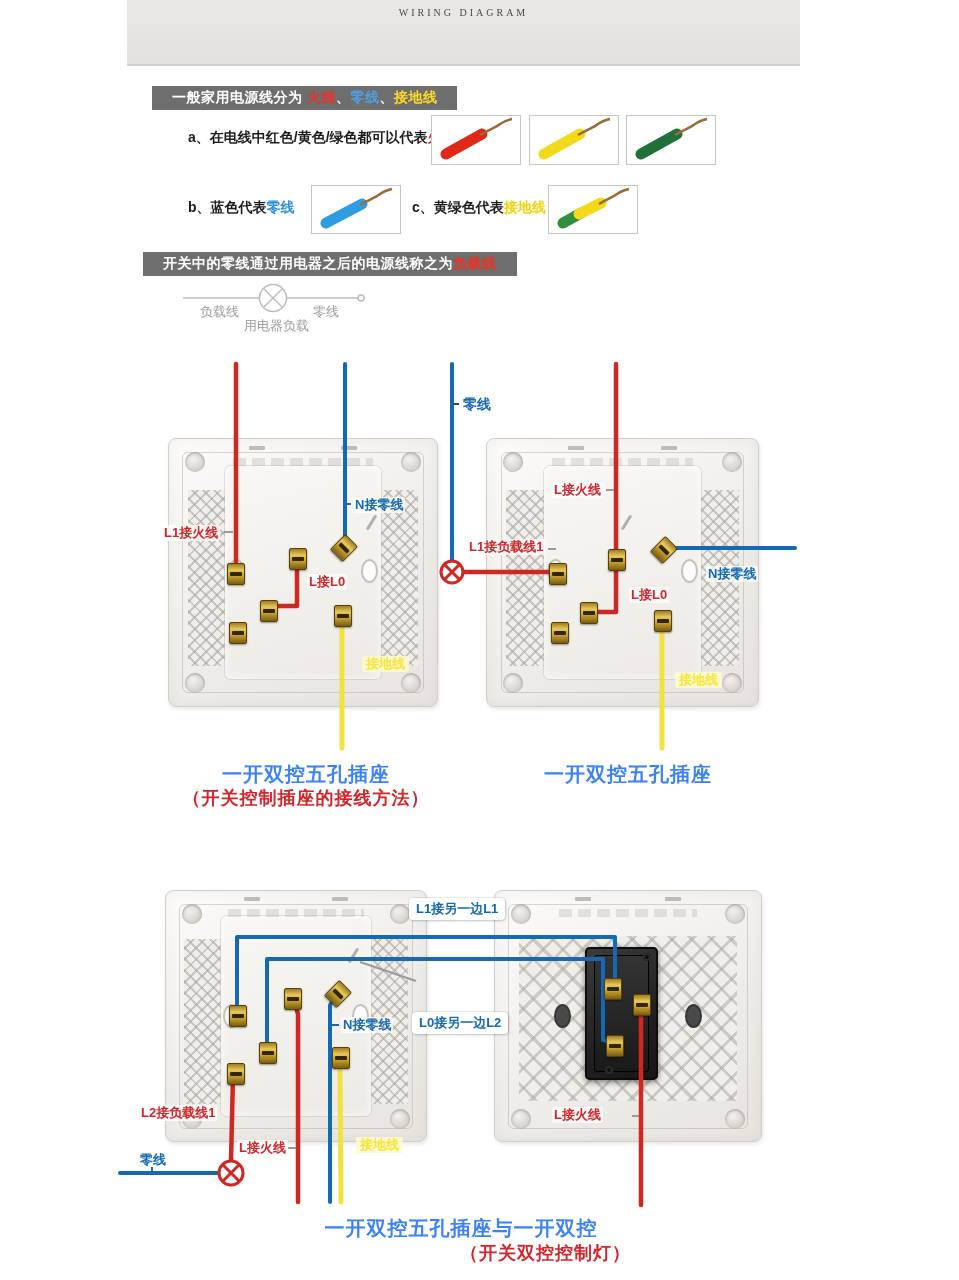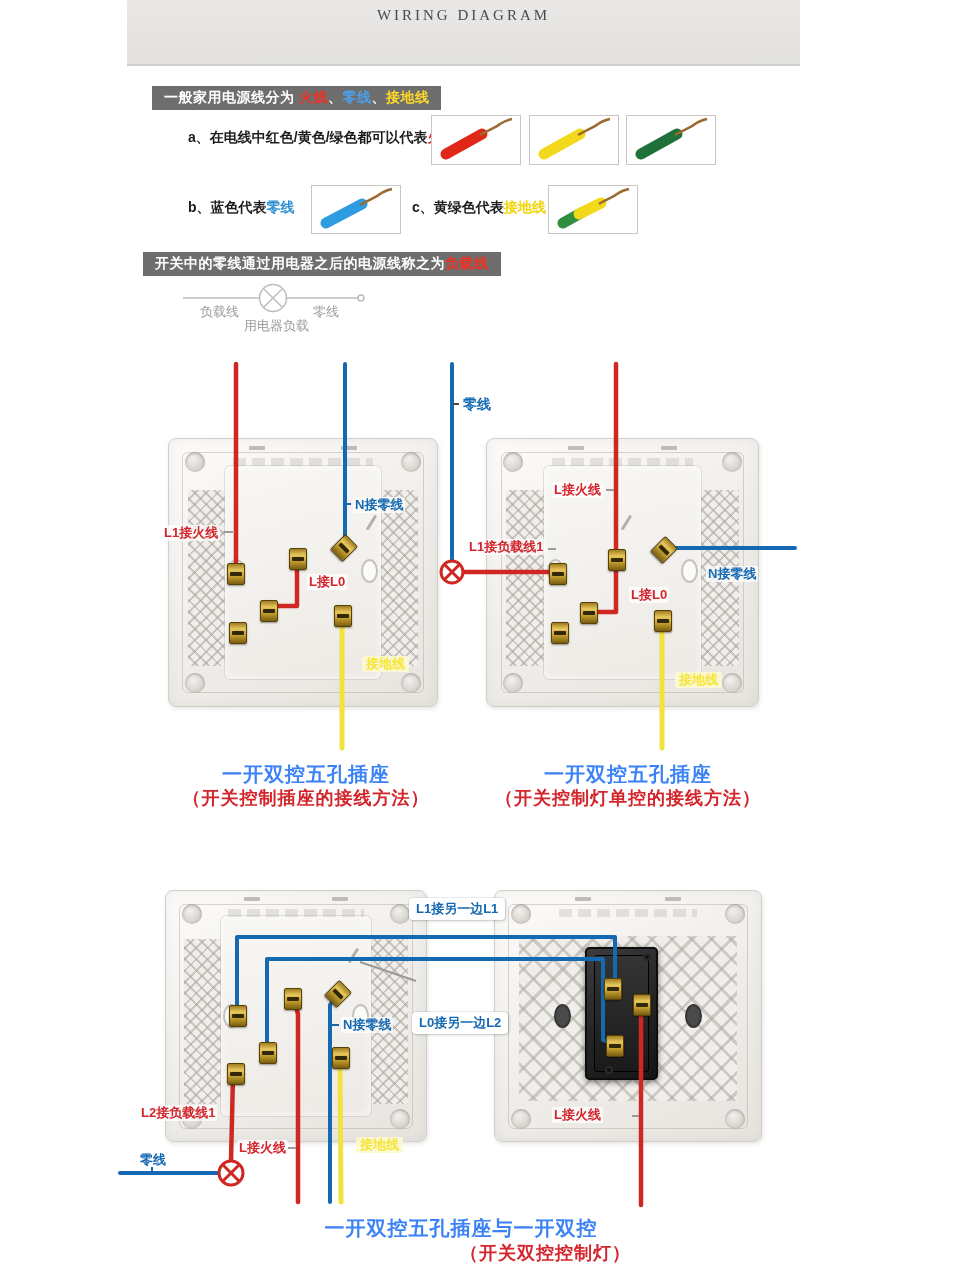--- a/index.html
+++ b/index.html
@@ -3,26 +3,26 @@
 <meta charset="utf-8">
 <style>
   html,body{margin:0;padding:0;background:#fff;}
   .page{position:relative;width:959px;height:1280px;background:#fff;overflow:hidden;
         font-family:"Liberation Sans","DejaVu Sans",sans-serif;}
 
   
   .band{position:absolute;left:127px;top:0;width:673px;height:64px;text-align:center;
         background:linear-gradient(#e9e8e7,#e2e1df);border-bottom:2px solid #cfcecc;}
   .title-en{margin-top:7px;font-family:"Liberation Serif","DejaVu Serif",serif;
-            font-size:15px;letter-spacing:3px;color:#4a4a4a;}
+            font-size:10px;letter-spacing:3px;color:#4a4a4a;}
   .title-zh{margin-top:1px;font-size:30px;font-weight:bold;color:#141414;letter-spacing:2px;}
 
   
   .gbar{position:absolute;background:#6e6e6e;color:#fff;font-size:14px;font-weight:bold;
-        padding:3px 12px;white-space:nowrap;letter-spacing:.5px;}
+        padding:3px 20px;white-space:nowrap;letter-spacing:.5px;}
   .gbar .red{color:#f03022}.gbar .blue{color:#4d9fe8}.gbar .yellow{color:#ffd92a}
 
   
   .leg{position:absolute;font-size:14px;font-weight:bold;color:#1c1c1c;white-space:nowrap;}
   .leg .red{color:#e02020}.leg .blue{color:#2e8fd5}.leg .yellow{color:#f0d40a}
   .wirebox{position:absolute;background:#fff;border:1px solid #c9c7c3;}
   .wirebox svg{display:block;}
 
   
   .gray-lbl{position:absolute;color:#9b9b9b;font-size:13px;white-space:nowrap;}
@@ -289,21 +289,20 @@
 
   <div class="lbl red" style="left:552px;top:482px;">L接火线</div>
   <div class="lbl red" style="left:467px;top:539px;">L1接负载线1</div>
   <div class="lbl red" style="left:629px;top:587px;">L接L0</div>
   <div class="lbl blue" style="left:706px;top:566px;">N接零线</div>
   <div class="lbl earth" style="left:675px;top:672px;">接地线</div>
 
   <div class="cap" style="left:136px;top:761px;">一开双控五孔插座</div>
   <div class="cap sub" style="left:136px;top:786px;">（开关控制插座的接线方法）</div>
   <div class="cap" style="left:458px;top:761px;">一开双控五孔插座</div>
-  <div class="cap sub" style="left:458px;top:786px;">（开关控制灯单控的接线方法）</div>
 
   <div class="lbl boxed" style="left:409px;top:898px;">L1接另一边L1</div>
   <div class="lbl boxed" style="left:412px;top:1012px;">L0接另一边L2</div>
   <div class="lbl blue" style="left:341px;top:1017px;">N接零线</div>
   <div class="lbl red" style="left:139px;top:1105px;">L2接负载线1</div>
   <div class="lbl red" style="left:237px;top:1140px;">L接火线</div>
   <div class="lbl blue plain" style="left:138px;top:1152px;">零线</div>
   <div class="lbl earth" style="left:356px;top:1137px;">接地线</div>
   <div class="lbl red" style="left:552px;top:1107px;">L接火线</div>
 

